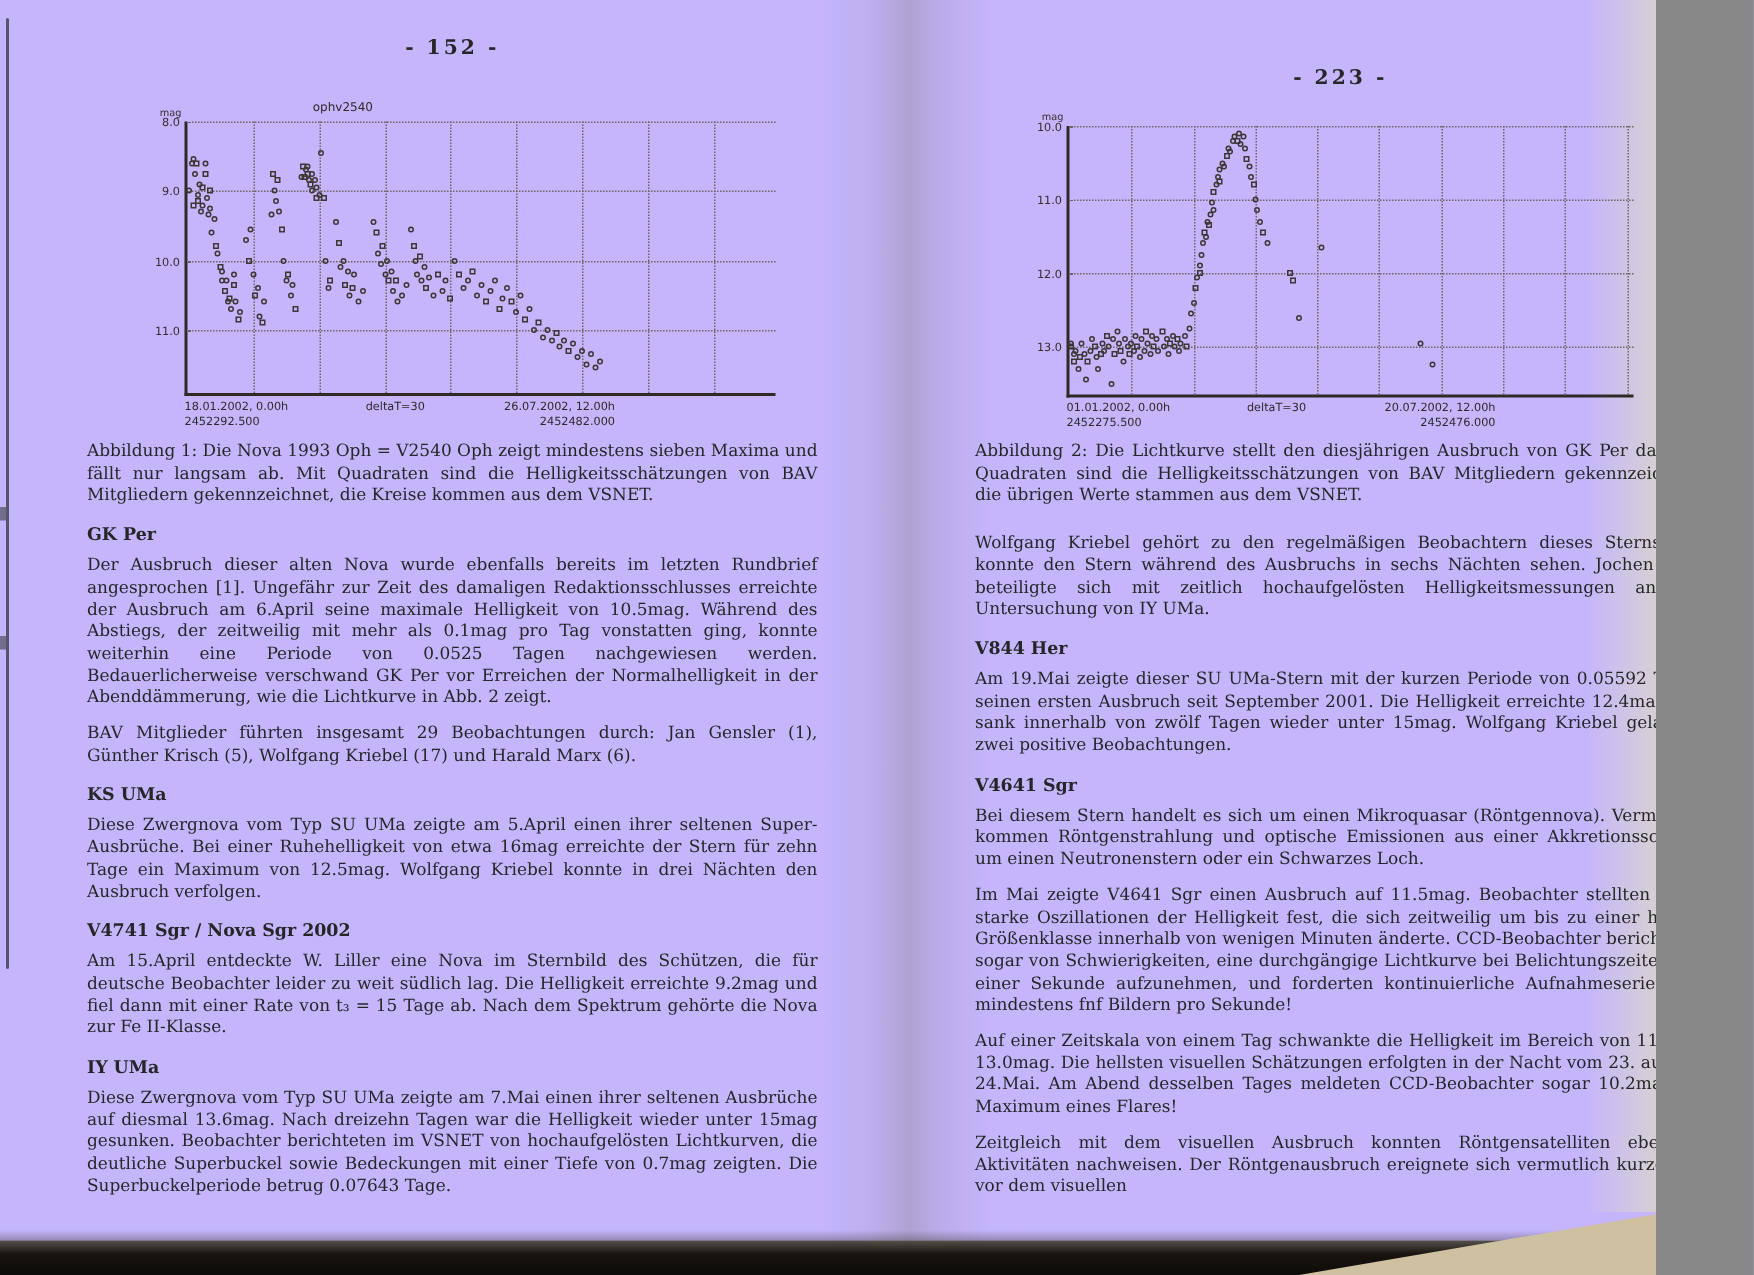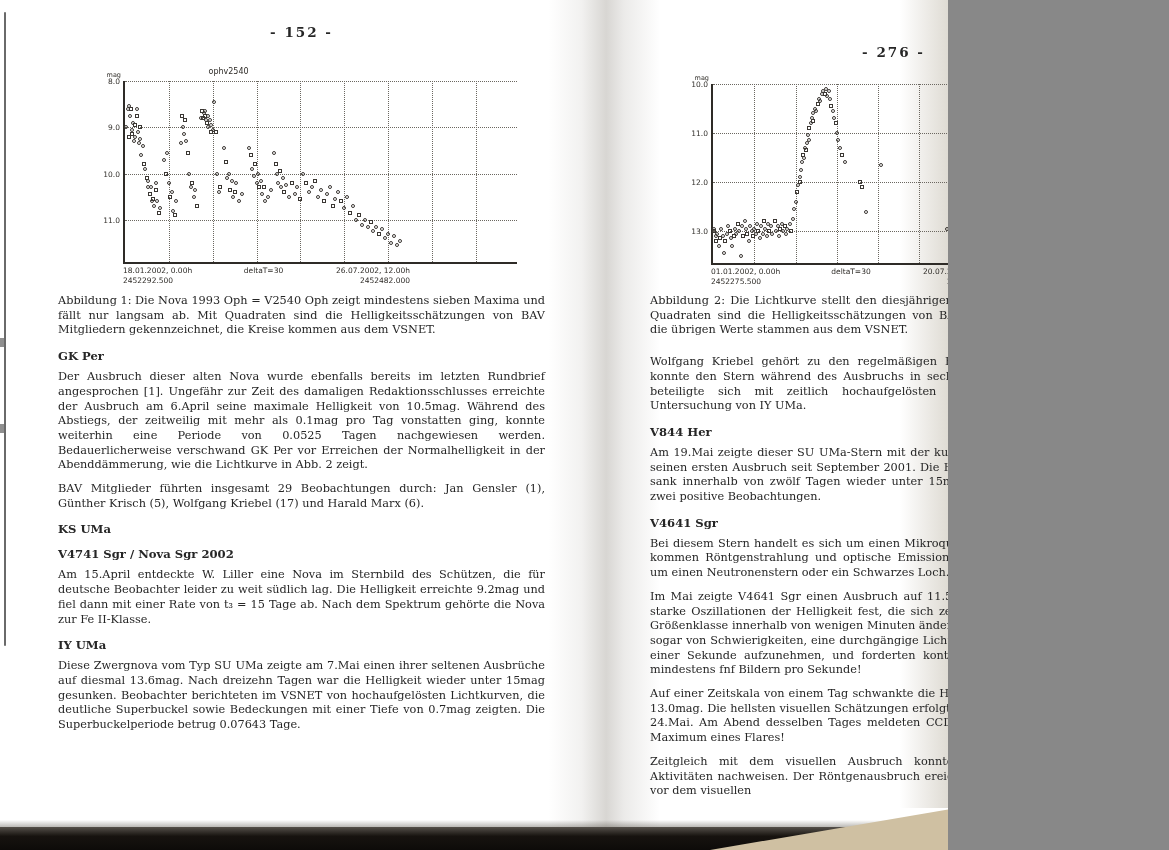--- a/index.html
+++ b/index.html
@@ -1,16 +1,16 @@
 <!DOCTYPE html>
 <html><head>
 <meta charset="utf-8">
 <style>
   html,body{margin:0;padding:0;background:#888;}
-  .scan{position:relative;width:948px;height:850px;background:#ffffff;overflow:hidden;
+  .scan{position:relative;width:1104px;height:850px;background:#c4b5fd;overflow:hidden;
         font-family:"DejaVu Serif","Liberation Serif",serif;color:#262626;}
   
   .left-line{position:absolute;left:4px;top:12px;width:2px;height:634px;background:#2b2b2b;opacity:.7;border-radius:1px;}
   .left-notch{position:absolute;left:0;width:4px;height:9px;background:#333;opacity:.55;}
   .fold{position:absolute;left:548px;top:0;width:112px;height:850px;
         background:linear-gradient(90deg,rgba(125,119,108,0) 0%,rgba(125,119,108,.10) 30%,rgba(125,119,108,.30) 52%,rgba(125,119,108,.15) 68%,rgba(125,119,108,0) 100%);}
   .right-shade{position:absolute;right:0;top:0;width:48px;height:808px;
         background:linear-gradient(270deg,#d9d5cc,rgba(217,213,204,0));opacity:.85;}
   .bottom-shadow{position:absolute;left:0;bottom:23px;width:1169px;height:7px;
         background:linear-gradient(180deg,rgba(60,55,45,0),rgba(60,55,45,.35));}
@@ -238,30 +238,31 @@
           <div class="pt ci" style="left: 272.807px; top: 157.706px;"></div>
         </div>
       </div>
     <p class="caption">Abbildung 1: Die Nova 1993 Oph = V2540 Oph zeigt mindestens sieben Maxima und fällt nur langsam ab. Mit Quadraten sind die Helligkeitsschätzungen von BAV Mitgliedern gekennzeichnet, die Kreise kommen aus dem VSNET.</p>
 
     <h3>GK Per</h3>
     <p>Der Ausbruch dieser alten Nova wurde ebenfalls bereits im letzten Rundbrief angesprochen [1]. Ungefähr zur Zeit des damaligen Redaktionsschlusses erreichte der Ausbruch am 6.April seine maximale Helligkeit von 10.5mag. Während des Abstiegs, der zeitweilig mit mehr als 0.1mag pro Tag vonstatten ging, konnte weiterhin eine Periode von 0.0525 Tagen nachgewiesen werden. Bedauerlicherweise verschwand GK Per vor Erreichen der Normalhelligkeit in der Abenddämmerung, wie die Lichtkurve in Abb. 2 zeigt.</p>
     <p>BAV Mitglieder führten insgesamt 29 Beobachtungen durch: Jan Gensler (1), Günther Krisch (5), Wolfgang Kriebel (17) und Harald Marx (6).</p>
 
     <h3>KS UMa</h3>
+    <p>Diese Zwergnova vom Typ SU UMa zeigte am 5.April einen ihrer seltenen Super-Ausbrüche. Bei einer Ruhehelligkeit von etwa 16mag erreichte der Stern für zehn Tage ein Maximum von 12.5mag. Wolfgang Kriebel konnte in drei Nächten den Ausbruch verfolgen.</p>
 
     <h3>V4741 Sgr / Nova Sgr 2002</h3>
     <p>Am 15.April entdeckte W. Liller eine Nova im Sternbild des Schützen, die für deutsche Beobachter leider zu weit südlich lag. Die Helligkeit erreichte 9.2mag und fiel dann mit einer Rate von t₃ = 15 Tage ab. Nach dem Spektrum gehörte die Nova zur Fe II-Klasse.</p>
 
     <h3>IY UMa</h3>
     <p>Diese Zwergnova vom Typ SU UMa zeigte am 7.Mai einen ihrer seltenen Ausbrüche auf diesmal 13.6mag. Nach dreizehn Tagen war die Helligkeit wieder unter 15mag gesunken. Beobachter berichteten im VSNET von hochaufgelösten Lichtkurven, die deutliche Superbuckel sowie Bedeckungen mit einer Tiefe von 0.7mag zeigten. Die Superbuckelperiode betrug 0.07643 Tage.</p>
   </div>
 
   <div class="page page-right">
-    <div class="pagenum">- 276 -</div>
+    <div class="pagenum">- 223 -</div>
     <div class="chart chart-right" id="chart-right">
         <div class="plot" style="left: 61px; top: 20px; width: 376px; height: 179px;">
           <div class="gridline-h" style="top: 0px; width: 376px;"></div>
           <div class="ytick" style="top: -4px;">10.0</div>
           <div class="gridline-h" style="top: 49.0411px; width: 376px;"></div>
           <div class="ytick" style="top: 45.0411px;">11.0</div>
           <div class="gridline-h" style="top: 98.0822px; width: 376px;"></div>
           <div class="ytick" style="top: 94.0822px;">12.0</div>
           <div class="gridline-h" style="top: 147.123px; width: 376px;"></div>
           <div class="ytick" style="top: 143.123px;">13.0</div>

